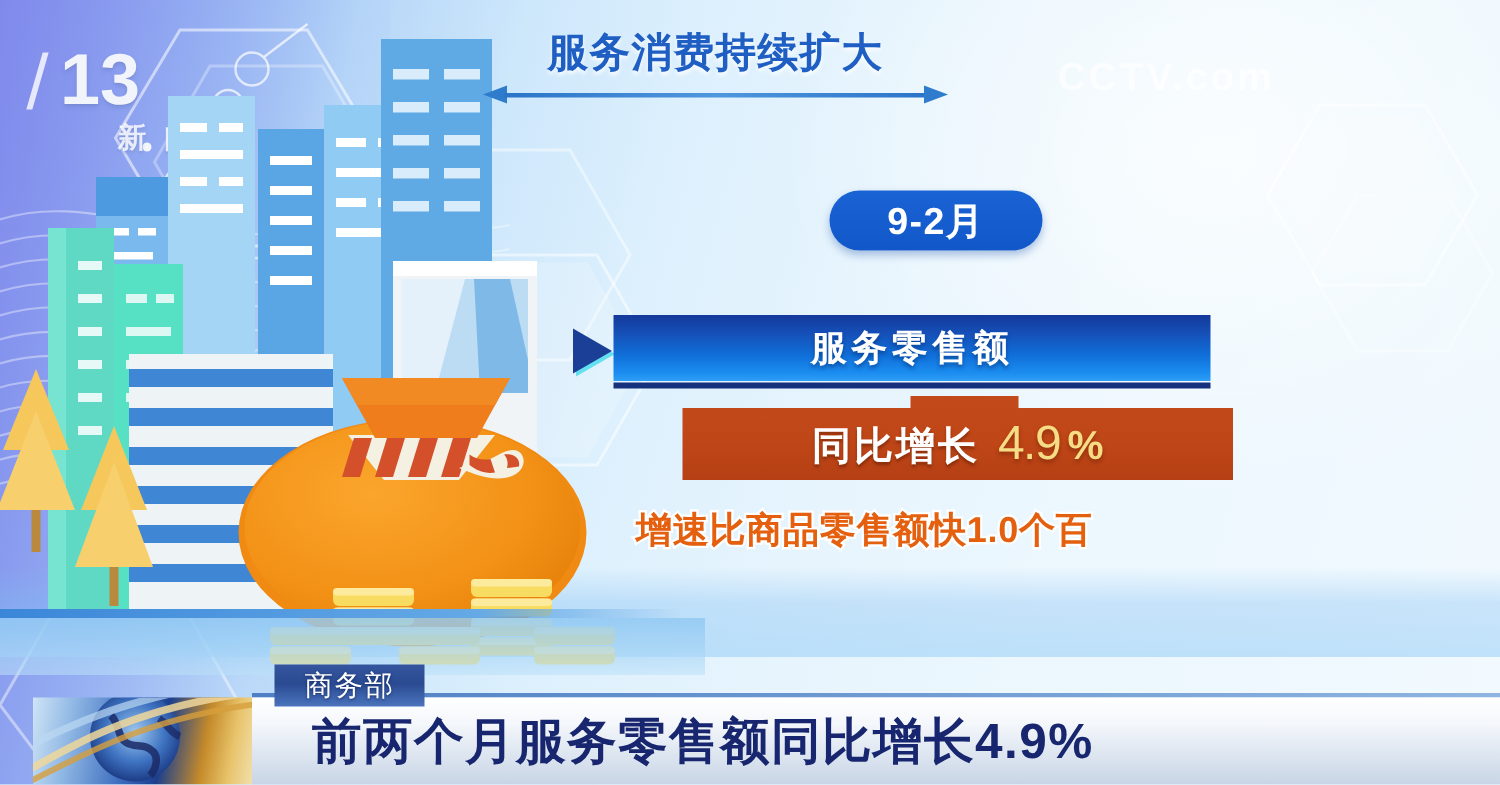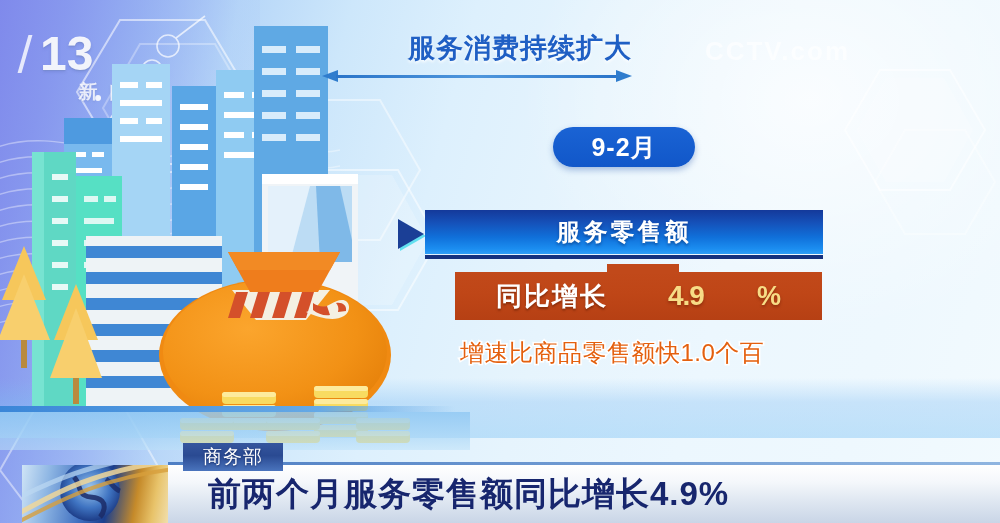--- a/index.html
+++ b/index.html
@@ -66,21 +66,21 @@
     transform:skewX(-16deg);
   }
   .cctv-sub{
     margin-top:-2px; text-align:center;
     font-size:19px; font-weight:bold; letter-spacing:12px;
     color:rgba(255,255,255,.82);
     text-shadow:0 1px 2px rgba(110,130,190,.4);
   }
 
   
-  .heading-wrap{ position:absolute; left:322px; top:30px; width:310px; text-align:right; }
+  .heading-wrap{ position:absolute; left:322px; top:17px; width:310px; text-align:center; }
   .heading-text{
     font-size:27px; font-weight:bold; letter-spacing:1px;
     color:#1f5fc4; white-space:nowrap;
     text-shadow:0 2px 3px rgba(255,255,255,.9);
   }
   .heading-rule{ position:relative; margin-top:4px; height:12px; }
   .heading-rule .bar{
     position:absolute; left:14px; right:14px; top:5px; height:3px;
     background:linear-gradient(90deg,#2a74c9,#4f97dd,#2a74c9);
   }
@@ -97,21 +97,21 @@
     width:142px; height:40px; border-radius:20px;
     background:linear-gradient(180deg,#1a63d4 0%,#1157c9 100%);
     box-shadow:0 3px 6px rgba(30,80,170,.35);
     display:flex; align-items:center; justify-content:center;
   }
   .month-pill span{
     color:#fff; font-size:25px; font-weight:bold; letter-spacing:1px;
   }
 
   
-  .metric-row{ position:absolute; left:398px; top:210px; width:367px; height:48px; }
+  .metric-row{ position:absolute; left:382px; top:210px; width:367px; height:48px; }
   .metric-arrow{
     position:absolute; left:0; top:9px; width:0; height:0;
     border-top:15px solid transparent; border-bottom:15px solid transparent;
     border-left:26px solid #1b3f96;
     filter:drop-shadow(2px 2px 0 #63e0ef);
   }
   .metric-bar{
     position:absolute; left:27px; top:0; width:398px; height:44px;
     background:linear-gradient(180deg,#14399a 0%,#1550b8 28%,#1070da 62%,#1b8df0 88%,#2f9ef6 100%);
     display:flex; align-items:center; justify-content:center;
@@ -128,44 +128,43 @@
   
   .growth-bar{
     position:absolute; left:455px; top:272px; width:367px; height:48px;
     background:linear-gradient(180deg,#c1491a 0%,#bf4617 45%,#b64014 100%);
     display:flex; align-items:center; justify-content:center;
   }
   .growth-notch{
     position:absolute; left:607px; top:264px; width:72px; height:10px;
     background:#c1491a;
   }
-  .growth-inner{ display:flex; align-items:baseline; white-space:nowrap;gap:48px; }
+  .growth-inner{ display:flex; align-items:baseline; white-space:nowrap; }
   .growth-label{
     color:#fff; font-size:26px; font-weight:bold; letter-spacing:2px;
     text-shadow:0 2px 2px rgba(90,25,0,.5);
   }
   .growth-value{
-    color:#f7dc86; font-size:28px; font-weight:bold; margin-left:12px;
+    color:#f7dc86; font-size:32px; font-weight:normal; margin-left:12px;
     letter-spacing:-1px;
     text-shadow:0 2px 3px rgba(90,25,0,.45);
     text-align:right;
   }
   .growth-unit{
     color:#f7dc86; font-size:27px; font-weight:bold; margin-left:5px;
     text-shadow:0 2px 3px rgba(90,25,0,.45);
   }
 
   
   .note-line{
     position:absolute; left:424px; top:337px;
-    font-size:24px; font-weight:normal; letter-spacing:.5px;
+    font-size:24px; font-weight:bold; letter-spacing:.5px;
     color:#e4600f; white-space:nowrap;
     -webkit-text-stroke:3px #fff;
     paint-order:stroke fill;
-    margin-left:36px;
   }
 
   
   .illus{ position:absolute; left:0; top:0; width:470px; height:460px; }
 
   
   .lower-third{ position:absolute; left:0; bottom:0; width:1000px; height:60px; }
   .lt-globe{
     position:absolute; left:22px; bottom:0; width:148px; height:58px;
     overflow:hidden;

